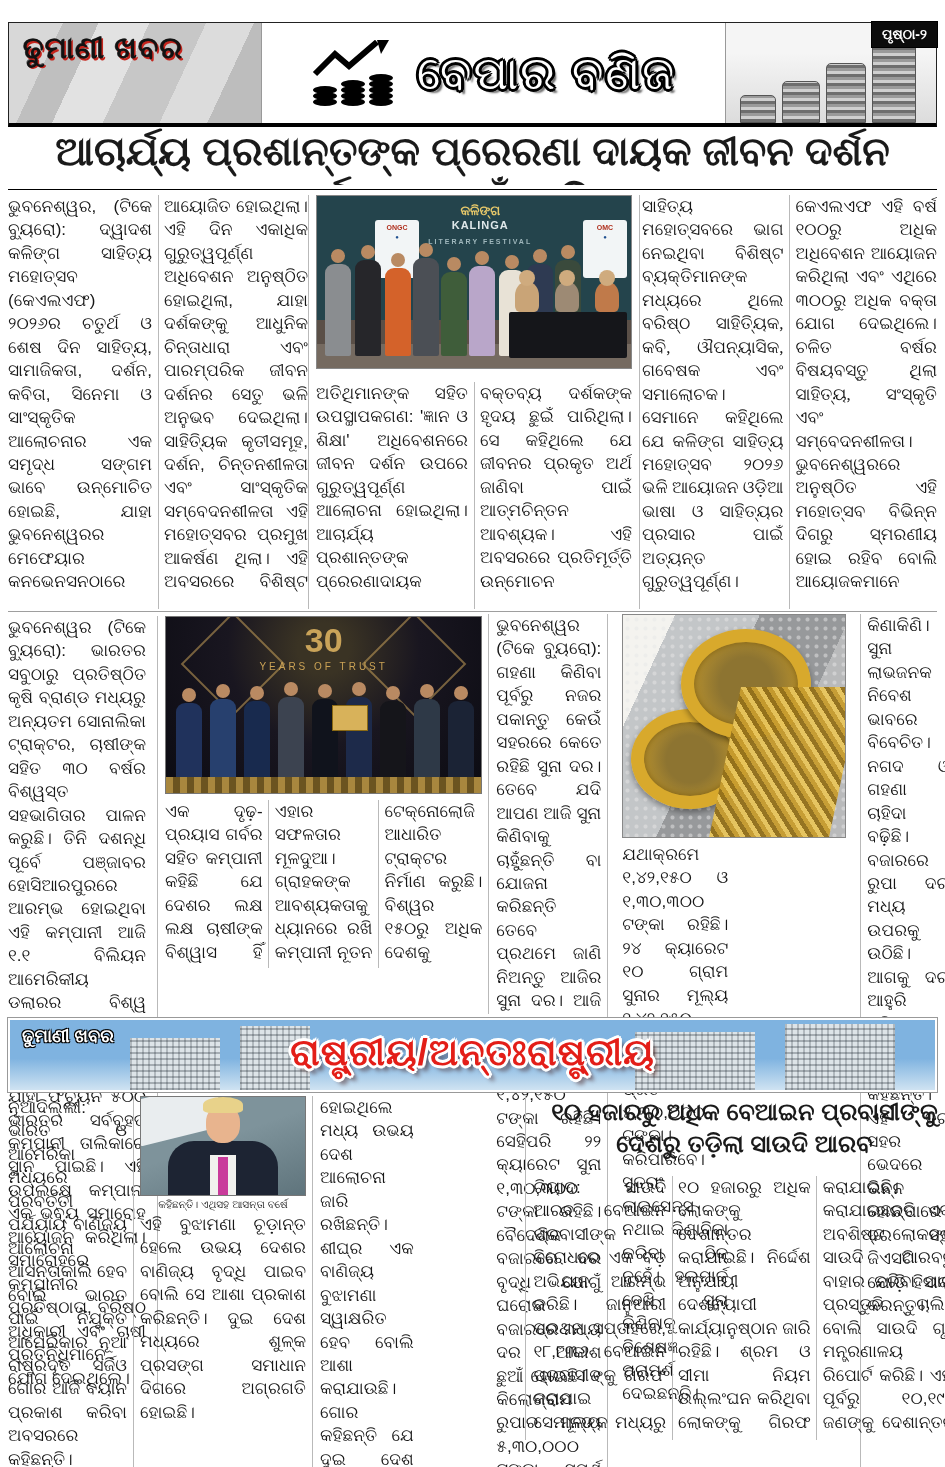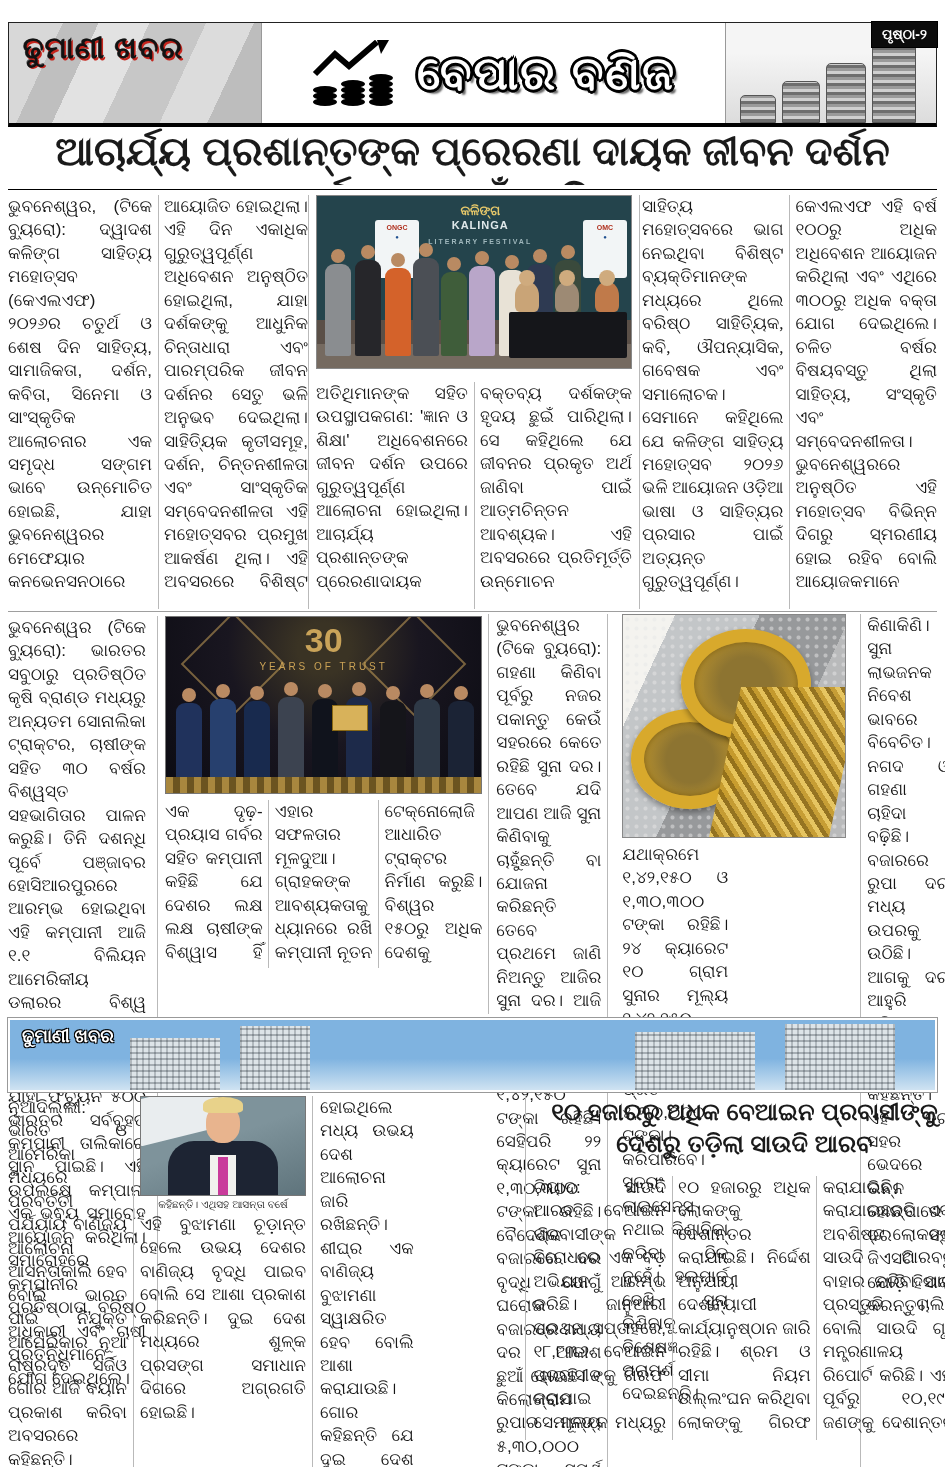--- a/index.html
+++ b/index.html
@@ -10,21 +10,21 @@
   header{position:relative;margin-top:22px;height:100px;border:1px solid #222;border-bottom:4px solid #000;
          display:flex;align-items:stretch;background:#fff;}
   .mh-left{position:relative;width:252px;background:
       linear-gradient(115deg,#d8d8d8 0 18%,#bfbfbf 18% 30%,#e2e2e2 30% 47%,#c7c7c7 47% 66%,#dcdcdc 66% 82%,#bdbdbd 82%);
       border-right:1px solid #999;display:flex;flex-direction:column;justify-content:space-between;overflow:hidden;}
   .mh-logo{font-size:30px;font-weight:900;color:#121212;padding:8px 0 0 14px;letter-spacing:1px;
       text-shadow:1.5px 1.5px 0 #c6251d, -0.5px -0.5px 0 #555;}
   .mh-date{background:#0d0d0d;color:#fff;font-size:14px;font-weight:bold;text-align:center;
       padding:4px 2px;margin:0 6px 6px 6px;}
   .mh-center{flex:1;display:flex;align-items:center;justify-content:center;gap:14px;background:#fff;}
-  .sec-title{font-size:46px;font-weight:700;color:#fff;letter-spacing:2px;
+  .sec-title{font-size:46px;font-weight:400;color:#fff;letter-spacing:2px;
       text-shadow:-2px -2px 0 #000,2px -2px 0 #000,-2px 2px 0 #000,2px 2px 0 #000,0 3px 0 #000,3px 0 0 #000,0 -3px 0 #000,-3px 0 0 #000,4px 4px 2px #666;}
   .mh-right{position:relative;width:210px;background:linear-gradient(180deg,#f5f5f5 0 30%,#dcdcdc);
       border-left:1px solid #999;overflow:hidden;}
   .stack{position:absolute;bottom:0;background:
       repeating-linear-gradient(0deg,#6e6e6e 0 3px,#cfcfcf 3px 6px,#9a9a9a 6px 9px);
       border-radius:5px 5px 0 0;border:1px solid #555;}
   .badge{position:absolute;top:-2px;right:-2px;background:#0c0c0c;color:#fff;font-size:14px;
       font-weight:bold;padding:4px 10px;border:1px solid #000;z-index:5;}
   
   .kicker{margin-top:8px;text-align:center;font-size:17px;font-weight:bold;height:24px;overflow:hidden;}
@@ -245,20 +245,21 @@
       </div>
     </div>
   </div>
 
   <div class="banner">
     <i class="bld" style="left:120px;width:90px;height:52px;"></i>
     <i class="bld" style="left:230px;width:70px;height:64px;"></i>
     <i class="bld" style="right:180px;width:120px;height:58px;"></i>
     <i class="bld" style="right:40px;width:110px;height:66px;"></i>
     <div class="banner-logo">ଢୁମାଣୀ ଖବର</div>
+    <div class="banner-title">ରାଷ୍ଟ୍ରୀୟ/ଅନ୍ତଃରାଷ୍ଟ୍ରୀୟ</div>
   </div>
 
   <div class="band3">
     <div class="trump">
       <div class="h1-trump">ଭାରତ ଆସିବେ ଟ୍ରମ୍ପ !</div>
       <div class="t-body">
         <div class="t-col1 bodytext">ନୂଆଦିଲ୍ଲୀ: ଭାରତ ଓ ଆମେରିକା ମଧ୍ୟରେ ପରବର୍ତ୍ତୀ ପର୍ଯ୍ୟାୟ ବାଣିଜ୍ୟ ଆଲୋଚନା ଆସନ୍ତାକାଲି ହେବ ବୋଲି ଭାରତ ପାଇଁ ନିଯୁକ୍ତ ଆମେରିକାର ନୂଆ ରାଷ୍ଟ୍ରଦୂତ ସର୍ଜିଓ ଗୋର ଆଜି ବୟାନ ପ୍ରକାଶ କରିବା ଅବସରରେ କହିଛନ୍ତି। ବାଣିଜ୍ୟ ଆଲୋଚନା ନେଇ ଉଭୟ ପକ୍ଷ ସକ୍ରିୟଭାବେ କାର୍ଯ୍ୟ କରୁଛନ୍ତି। ପରବର୍ତ୍ତୀ ପର୍ଯ୍ୟାୟ ଆଲୋଚନା ଆସନ୍ତାକାଲି ହେବ ବୋଲି ସେ କହିଛନ୍ତି। ଭାରତ ବିଶ୍ୱର ସର୍ବବୃହତ ଦେଶ। ଦେଶ ଏହା ସହିତ ଦୃଢ଼ ସମ୍ପର୍କ ଚାହେଁ।</div>
         <div class="t-col2">
           <div class="trump-photo">
             <i class="plane"></i>

